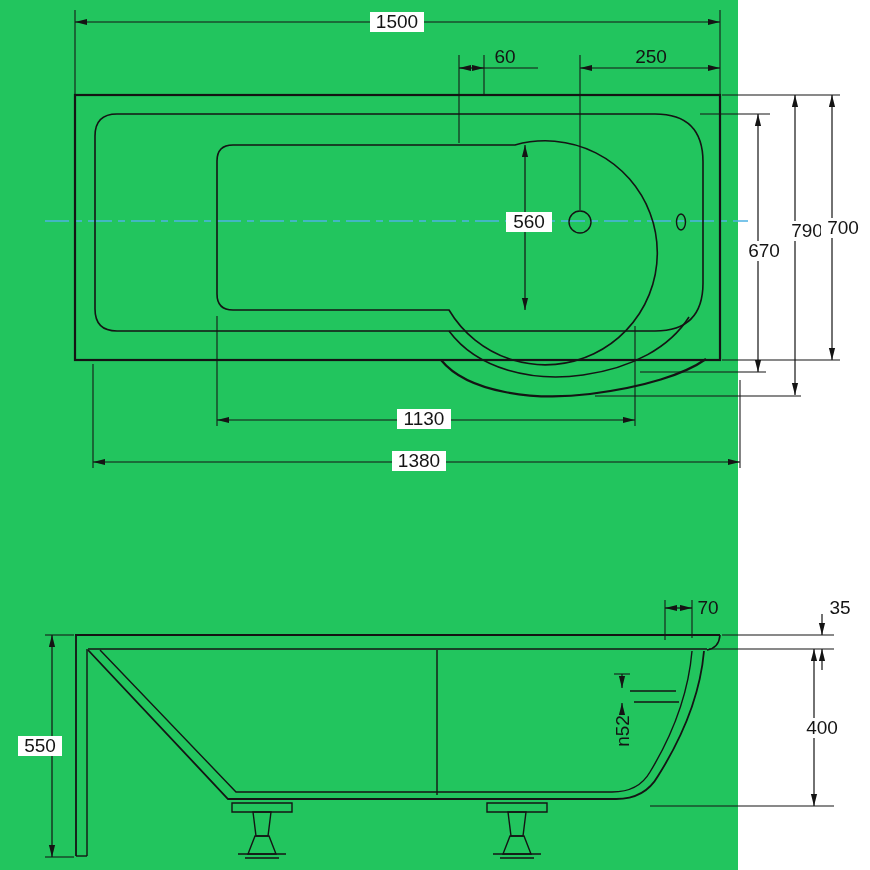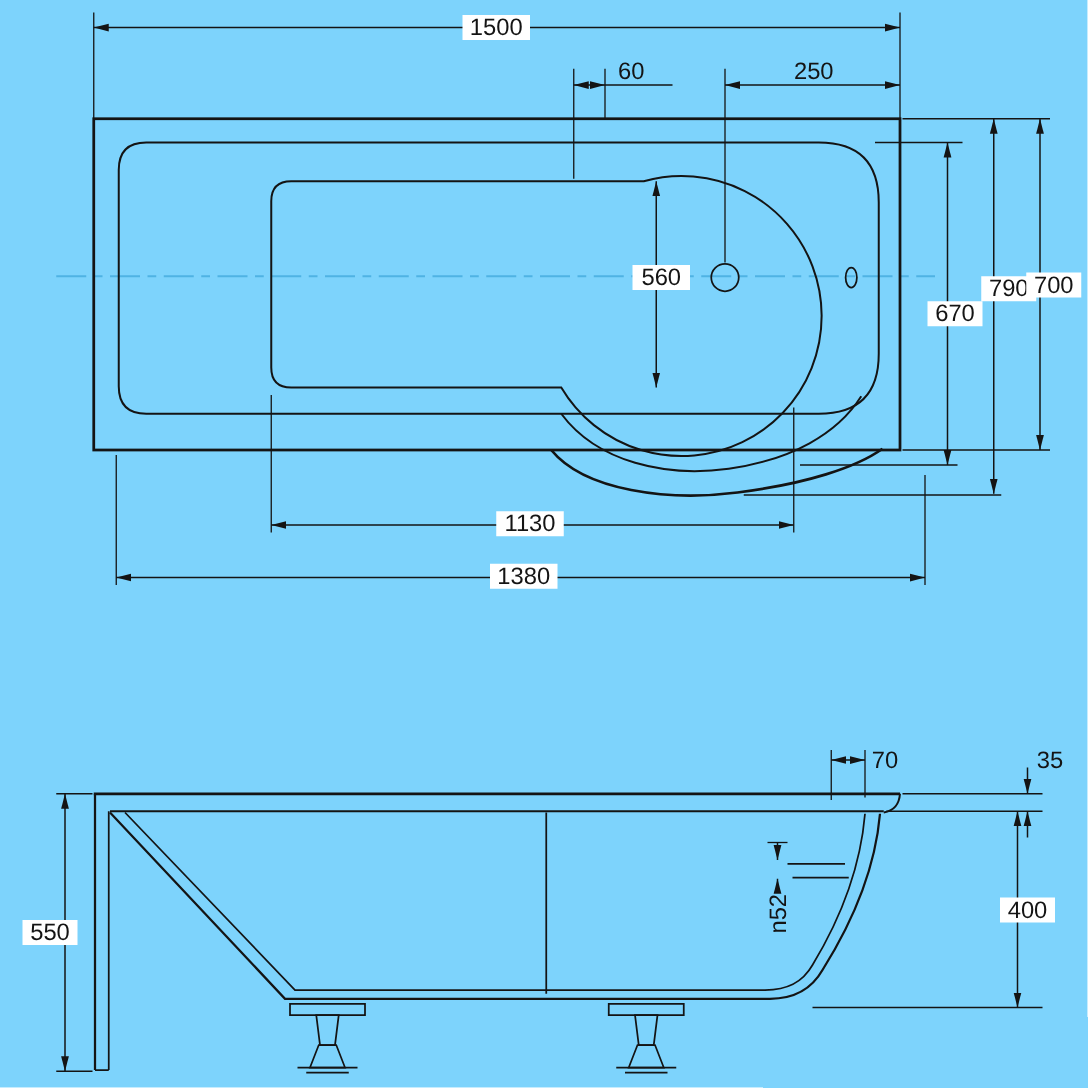--- a/index.html
+++ b/index.html
@@ -1,16 +1,16 @@
 <!DOCTYPE html>
 <html><head>
 <meta charset="utf-8">
 <style>
   html,body{margin:0;padding:0;background:#ffffff;}
-  .wrap{width:870px;height:870px;background:#7dd3fc;position:relative;
+  .wrap{width:738px;height:870px;background:#22c55e;position:relative;
         font-family:"Liberation Sans",sans-serif;}
   svg{display:block;}
   .ln{stroke:#141414;fill:none;}
   .w22{stroke-width:2.2;}
   .w18{stroke-width:1.8;}
   .w16{stroke-width:1.6;}
   .w14{stroke-width:1.4;}
   .dim{stroke:#141414;stroke-width:1.2;fill:none;}
   .dim2{marker-start:url(#ar);marker-end:url(#ar);}
   .dim1{marker-end:url(#ar);}

